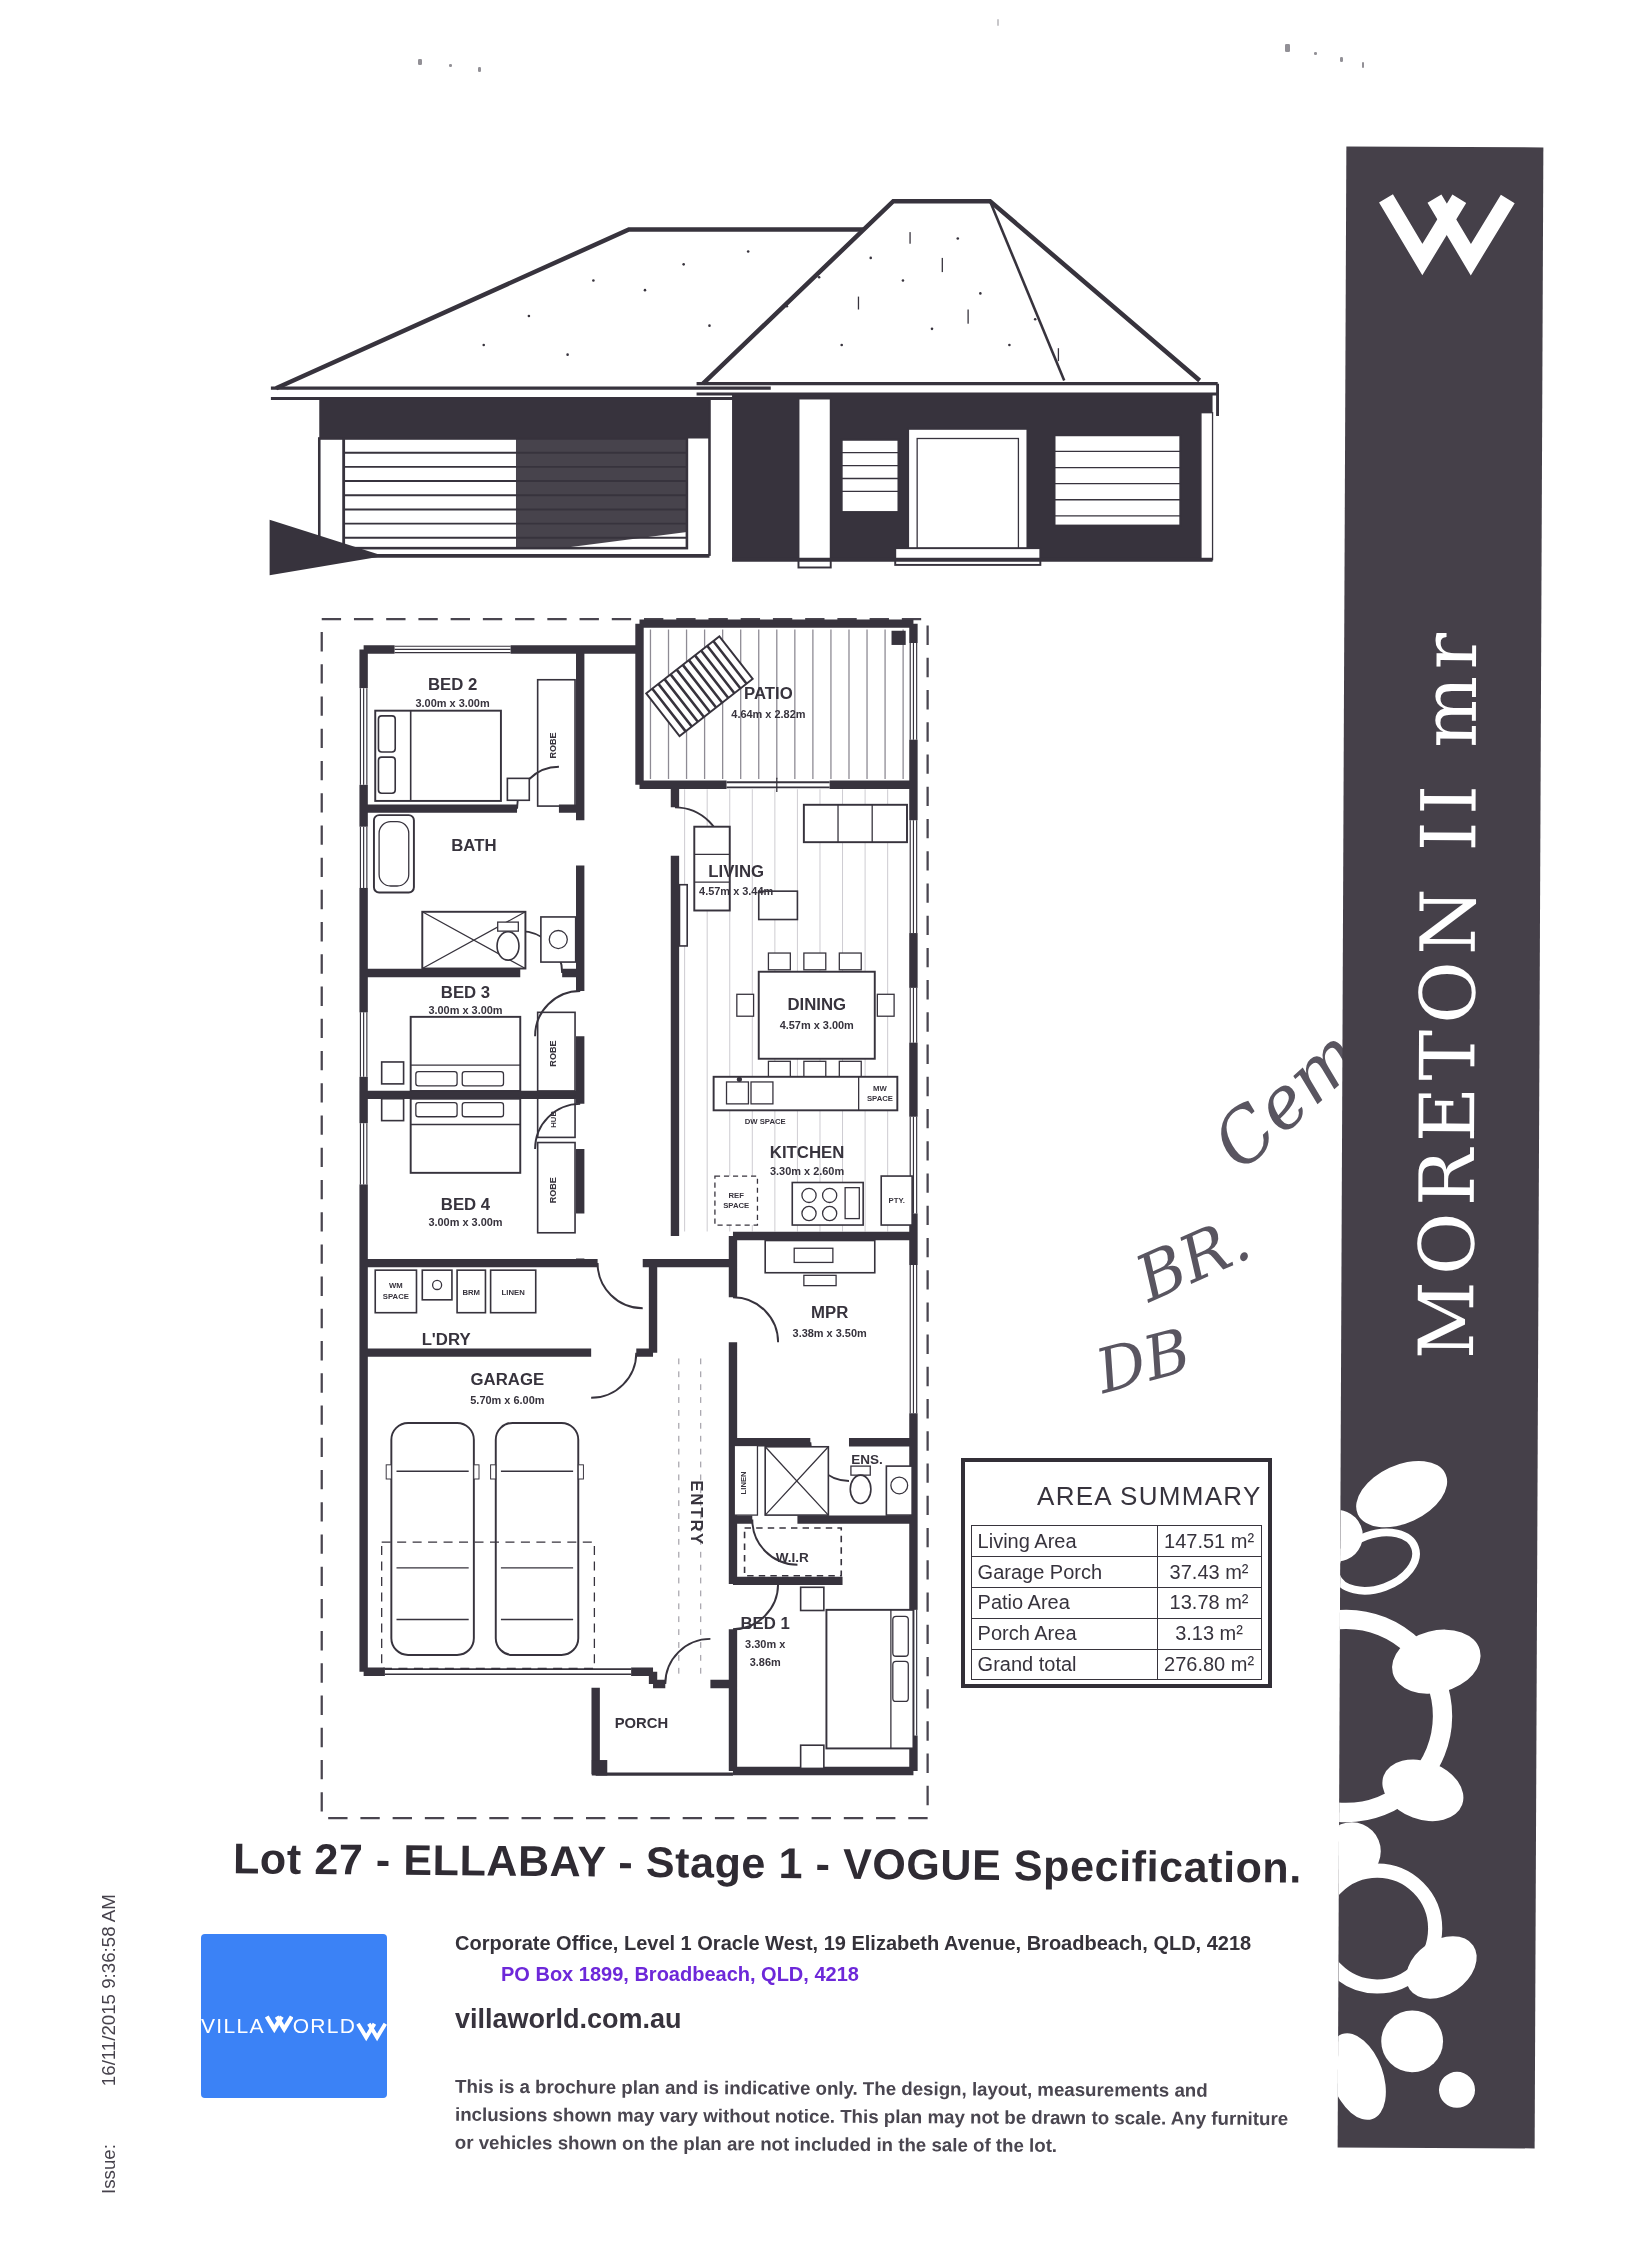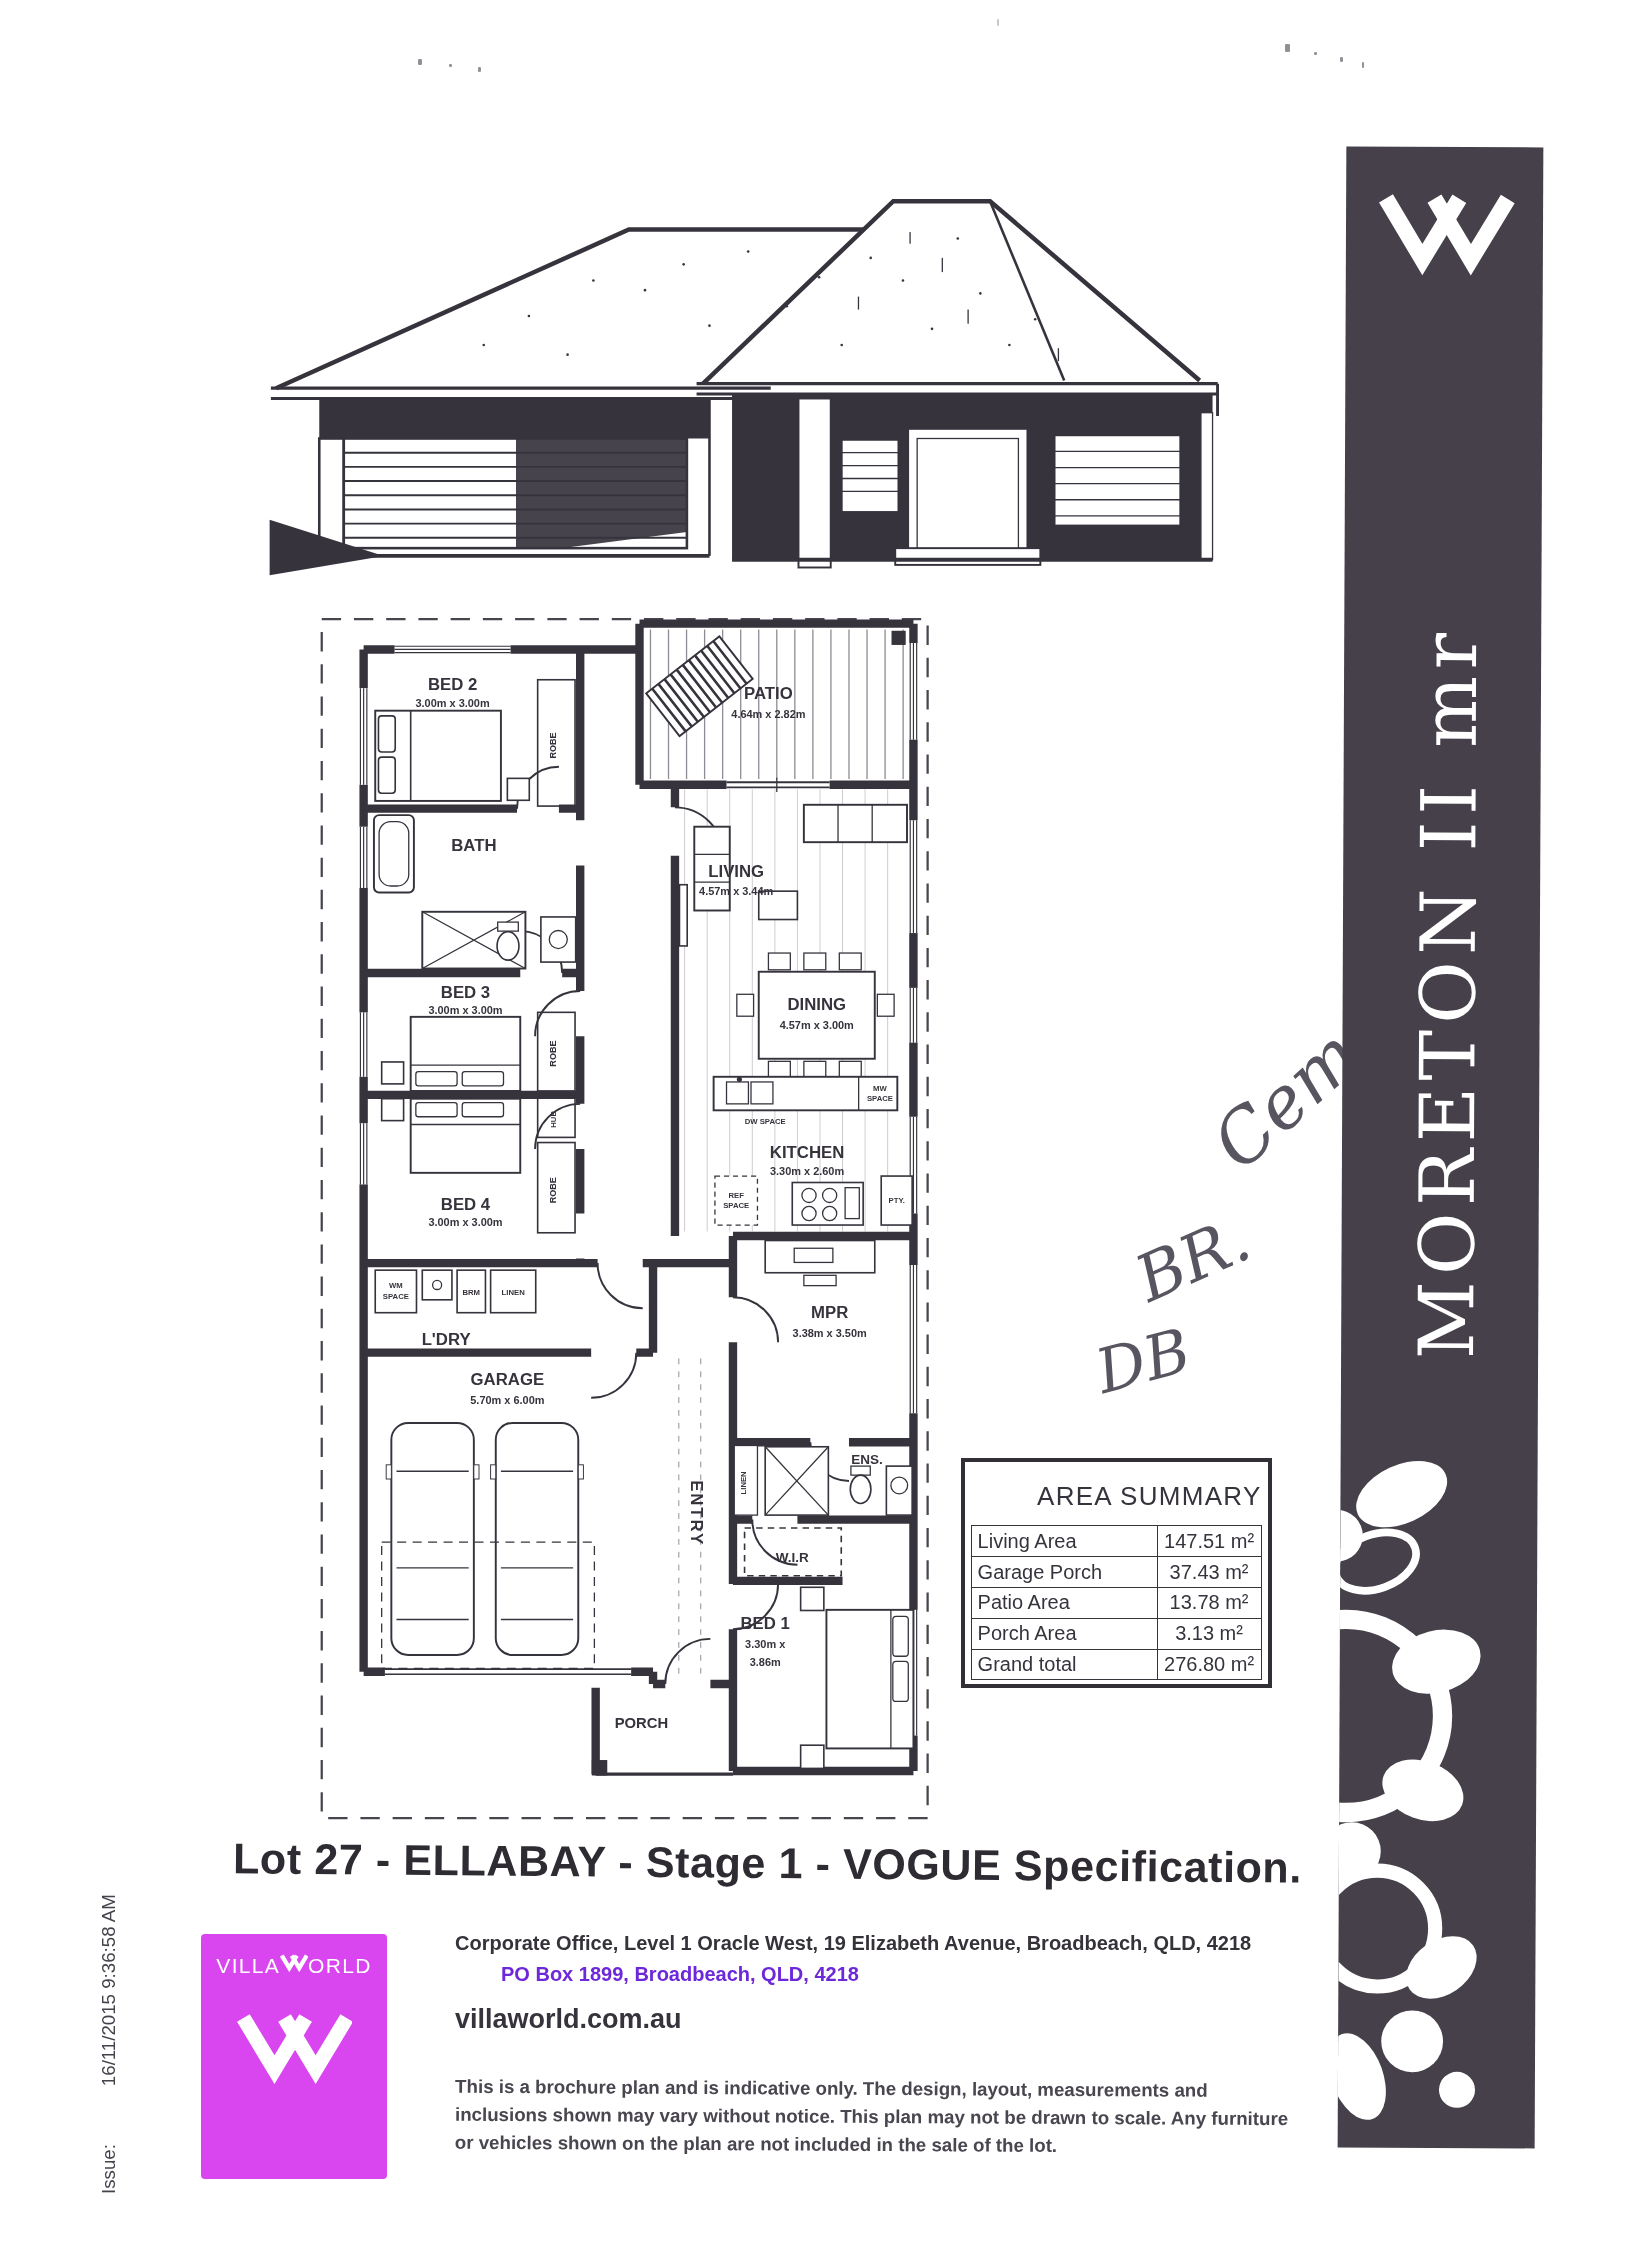--- a/index.html
+++ b/index.html
@@ -31,22 +31,22 @@
   #area-summary .hd{font-size:26px;letter-spacing:1.3px;text-align:right;
                     padding:15.5px 0 13px 0;color:#37333d;}
   #area-summary table{width:100%;border-collapse:collapse;}
   #area-summary td{border:1.9px solid #37343c;font-size:20px;color:#37333d;
                    padding:1.9px 5.2px;height:26px;}
   #area-summary td.val{text-align:center;width:36%;}
   
   .handwriting{position:absolute;font-family:"DejaVu Serif",serif;font-style:italic;
                color:#4b4753;opacity:.92;white-space:nowrap;}
   
-  #footer-logo{left:201px;top:1934px;width:186px;height:245px;background:#d946ef;
-               border-radius:3.9px;display:flex;flex-direction:column;align-items:center;}
+  #footer-logo{left:201px;top:1934px;width:186px;height:164px;background:#3b82f6;
+               border-radius:3.9px;display:flex;flex-direction:row;align-items:center;}
   #footer-brand{display:flex;align-items:baseline;margin-top:19.3px;color:#fff;
                 font-size:21px;letter-spacing:1.3px;font-weight:400;}
   #footer-address{left:455px;top:1932px;width:851px;}
   #footer-address .a1{font-size:20px;font-weight:700;color:#35323a;margin-bottom:7.7px;}
   #footer-address .a2{font-size:20px;font-weight:700;color:#6d28d9;margin-left:46px;}
   #footer-website{font-size:27px;font-weight:700;color:#37333d;margin-top:18px;}
   #footer-disclaimer{margin-top:40px;font-size:18.7px;line-height:28px;font-weight:700;
                      color:#4a4650;transform:rotate(0.3deg);}
   svg text{font-family:"Liberation Sans",sans-serif;}
   .rname{font-size:26px;font-weight:700;fill:#37333d;text-anchor:middle;}

